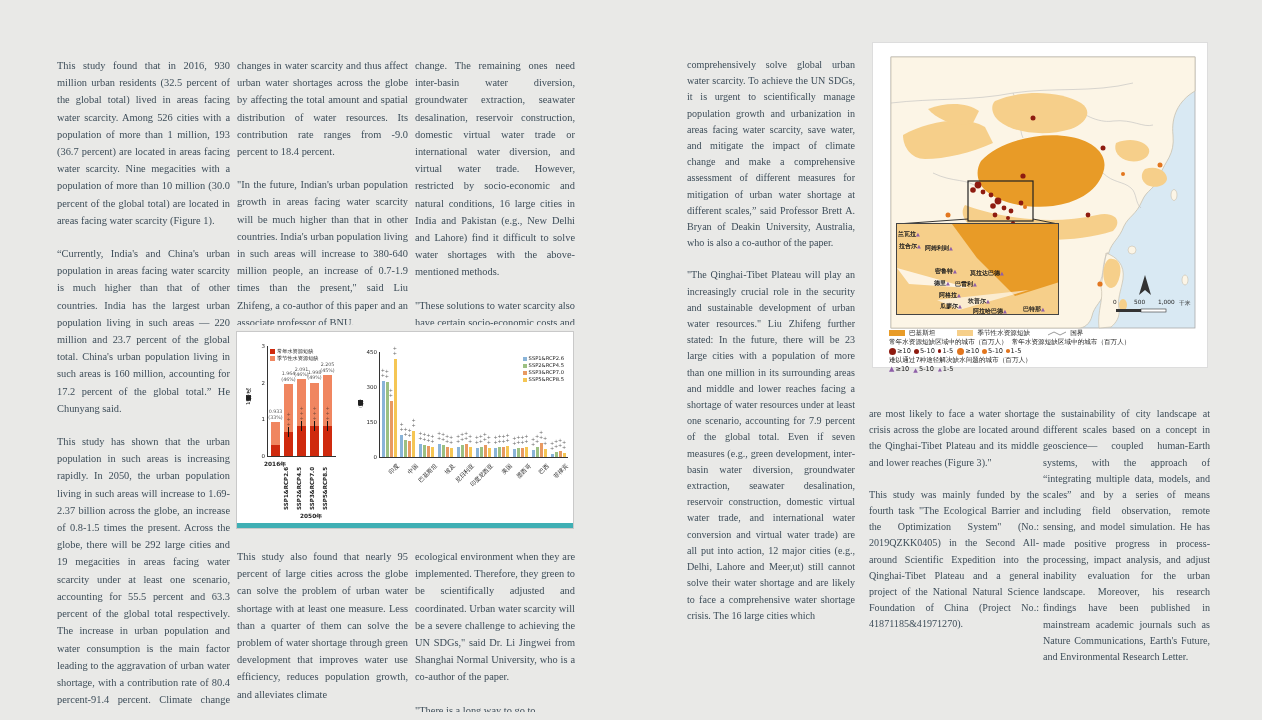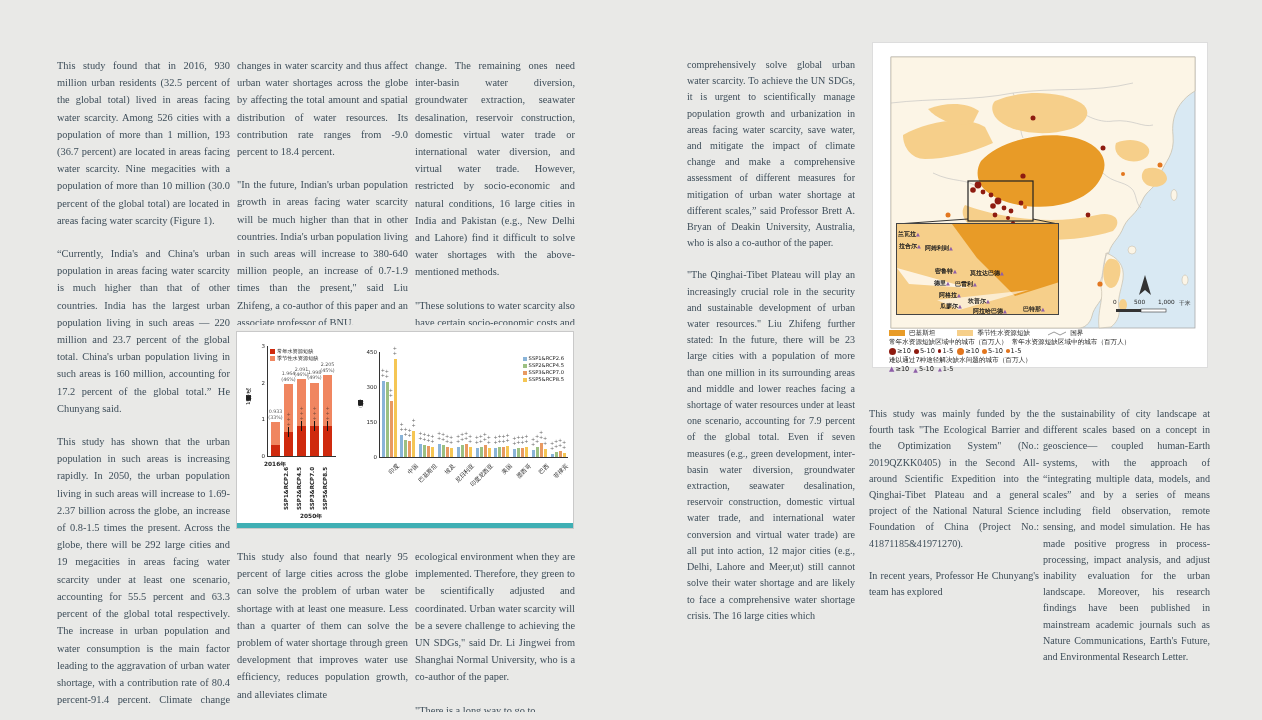--- a/index.html
+++ b/index.html
@@ -65,22 +65,22 @@
   </div>
 <div class="col left" id="c3b" style="left:415px;top:548px;width:160px;height:164px">
     <p class="para">ecological environment when they are implemented. Therefore, they green to be scientifically adjusted and coordinated. Urban water scarcity will be a severe challenge to achieving the UN SDGs," said Dr. Li Jingwei from Shanghai Normal University, who is a co-author of the paper.</p>
     <p class="para">"There is a long way to go to</p>
   </div>
 <div class="col right" id="c4" style="left:687px;top:57px;width:168px;height:655px">
     <p class="para">comprehensively solve global urban water scarcity. To achieve the UN SDGs, it is urgent to scientifically manage population growth and urbanization in areas facing water scarcity, save water, and mitigate the impact of climate change and make a comprehensive assessment of different measures for mitigation of urban water shortage at different scales,” said Professor Brett A. Bryan of Deakin University, Australia, who is also a co-author of the paper.</p>
     <p class="para">"The Qinghai-Tibet Plateau will play an increasingly crucial role in the security and sustainable development of urban water resources." Liu Zhifeng further stated: In the future, there will be 23 large cities with a population of more than one million in its surrounding areas and middle and lower reaches facing a shortage of water resources under at least one scenario, accounting for 7.9 percent of the global total. Even if seven measures (e.g., green development, inter-basin water diversion, groundwater extraction, seawater desalination, reservoir construction, domestic virtual water trade, and international water conversion and virtual water trade) are all put into action, 12 major cities (e.g., Delhi, Lahore and Meer,ut) still cannot solve their water shortage and are likely to face a comprehensive water shortage crisis. The 16 large cities which</p>
   </div>
 <div class="col right" id="c5" style="left:869px;top:406px;width:170px;height:308px">
+    <p class="para">are most likely to face a water shortage crisis across the globe are located around the Qinghai-Tibet Plateau and its middle and lower reaches (Figure 3)."</p>
     <p class="para">This study was mainly funded by the fourth task "The Ecological Barrier and the Optimization System" (No.: 2019QZKK0405) in the Second All-around Scientific Expedition into the Qinghai-Tibet Plateau and a general project of the National Natural Science Foundation of China (Project No.: 41871185&amp;41971270).</p>
-    <p class="para">In recent years, Professor He Chunyang's team has explored</p>
   </div>
 <div class="col right" id="c6" style="left:1043px;top:406px;width:167px;height:308px">
     <p class="para">the sustainability of city landscape at different scales based on a concept in geoscience— coupled human-Earth systems, with the approach of “integrating multiple data, models, and scales” and by a series of means including field observation, remote sensing, and model simulation. He has made positive progress in process-processing, impact analysis, and adjust inability evaluation for the urban landscape. Moreover, his research findings have been published in mainstream academic journals such as Nature Communications, Earth's Future, and Environmental Research Letter.</p>
   </div>
 
 <div id="fig2">
   <div class="ylab" style="left:8px;top:10px;">水资源短缺区域中的城市人口（10亿人）</div>
   <div id="lp" class="axisbox" style="left: 30px; top: 14px; width: 68px; height: 110px; position: absolute;">
       <div class="bar" style="left: 3px; width: 9px; display: flex; flex-direction: column;">
         <div class="seg" style="height: 22.7333px; background: rgb(240, 134, 96);"></div>

